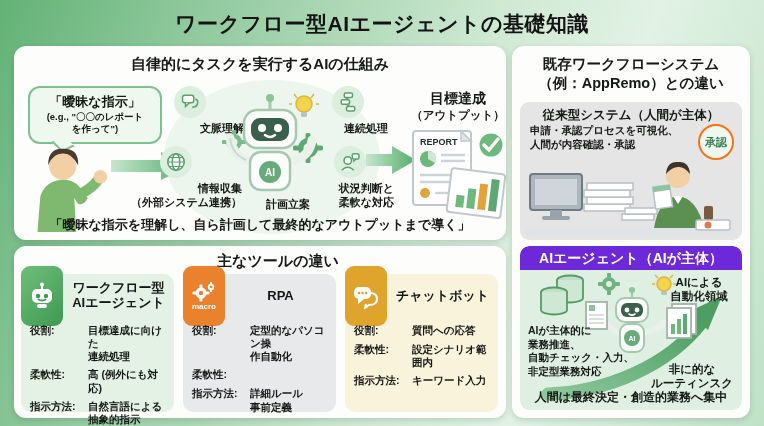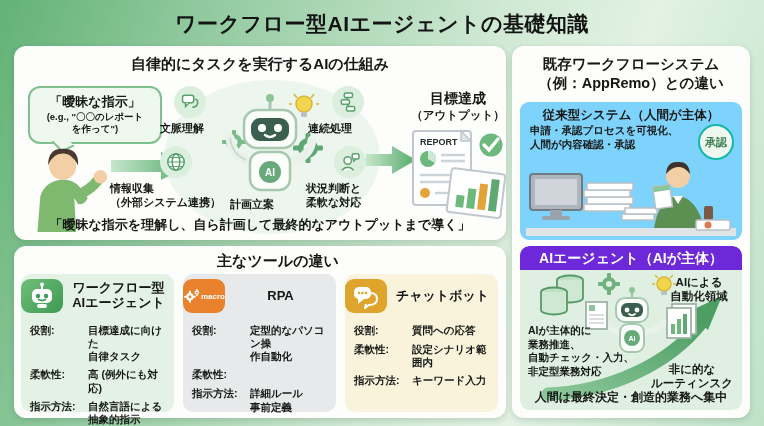--- a/index.html
+++ b/index.html
@@ -39,43 +39,43 @@
     transform:rotate(-25deg) skew(20deg);
   }
   .person-svg{ position:absolute; left:6px; top:94px; }
   .arrow-h{ position:absolute; }
   .a1{ left:97px; top:104px; }
   .a2{ left:352px; top:98px; }
   .cap-ico{
     position:absolute; width:32px; height:32px; border-radius:50%;
     background:#dceedd; display:flex; align-items:center; justify-content:center;
   }
-  .cap-label{ position:absolute; font-size:11px; line-height:1.25; text-align:left; }
+  .cap-label{ position:absolute; font-size:11px; line-height:1.25; text-align:right; }
   .ci-context{ left:160px; top:40px; } .cl-context{ left:146px; top:76px; width:84px; }
   .ci-seq{ left:318px; top:40px; }    .cl-seq{ left:294px; top:76px; width:80px; }
   .ci-info{ left:146px; top:100px; }  .cl-info{ left:96px; top:136px; width:132px; }
   .ci-judge{ left:320px; top:100px; } .cl-judge{ left:292px; top:136px; width:88px; }
   .cl-plan{ left:216px; top:152px; width:80px; }
   .robot-svg{ position:absolute; left:198px; top:44px; }
   .goal-box{ position:absolute; left:394px; top:44px; width:100px; text-align:center; }
   .goal-l1{ font-size:14px; }
   .goal-l2{ font-size:11.5px; }
   .quote{ position:absolute; bottom:6px; width:100%; text-align:center; font-size:13px; }
   
   .right-panel{ left:512px; top:46px; width:238px; height:372px; }
   .rp-header{ position:absolute; top:9px; width:100%; text-align:center;
               font-size:14.5px; line-height:1.28; }
   .legacy-box{ position:absolute; left:8px; top:56px; width:222px; height:138px;
-               background:#7dd3fc; border-radius:9px; }
+               background:#e5e5e5; border-radius:9px; }
   .legacy-header{ position:absolute; top:5px; width:100%; text-align:center; font-size:12.5px; }
   .legacy-desc{ position:absolute; left:10px; top:22px; width:152px;
                 font-size:10.5px; line-height:1.3; }
   .stamp-badge{
     position:absolute; right:8px; top:22px; width:36px; height:36px; border-radius:50%;
-    background:#eef7f0; border:2px solid #14b8a6; color:#3e7f52;
+    background:#eef7f0; border:2px solid #f97316; color:#3e7f52;
     display:flex; align-items:center; justify-content:center; font-size:11px;
   }
   .legacy-illu{ position:absolute; left:6px; top:56px; }
   .ai-box{ position:absolute; left:8px; top:200px; width:222px; height:164px;
            border-radius:9px; overflow:hidden; }
   .ai-header{ height:24px; background:#6d28d9; color:#fff; text-align:center;
               font-size:14px; line-height:24px; border-radius:9px 9px 0 0; }
   .ai-body{ position:relative; height:140px; background:#dff0e2; border-radius:0 0 9px 9px; }
   .ai-illu{ position:absolute; left:6px; top:0; }
   .ai-left-text{ position:absolute; left:8px; top:54px; font-size:10.5px; line-height:1.3; }
@@ -85,22 +85,22 @@
                    font-size:11.5px; line-height:1.25; }
   .ai-footer{ position:absolute; bottom:4px; width:100%; text-align:center; font-size:12px; }
   
   .tools-panel{ left:14px; top:246px; width:492px; height:172px; }
   .tp-header{ position:absolute; top:6px; width:100%; text-align:center; font-size:15px;padding-left:36px; }
   .tool-col{ position:absolute; top:28px; width:153px; height:138px; border-radius:10px; }
   .tc0{ left:7px;  background:#e3f2e4; }
   .tc1{ left:169px; background:#e7e9ea; }
   .tc2{ left:331px; background:#f9f3dc; }
   .tc-head{ display:flex; align-items:center; height:44px; }
-  .t-ico{ width:42px; height:34px; border-radius:9px; flex:0 0 42px;
-          display:flex; align-items:center; justify-content:center; }
+  .t-ico{ width:42px; height:60px; border-radius:9px; flex:0 0 42px;
+          display:flex; flex-direction:column; align-items:center; justify-content:center; }
   .t-ico-0{ background:linear-gradient(135deg,#6fbe79,#3f9a51); }
   .t-ico-1{ background:#e9812d; }
   .t-ico-2{ background:#dfa42c; }
   .macro-label{ color:#fff; font-size:8px; line-height:1; margin-top:1px; }
   .tc-title{ flex:1; text-align:center; font-size:13px; line-height:1.15; }
   .tc-rows{ padding:6px 7px 0 9px; }
   .tc-row{ display:flex; margin-bottom:5px; }
   .tc-label{ flex:0 0 58px; font-size:10.5px; }
   .tc-value{ font-size:10.5px; line-height:1.25; }
 </style>
@@ -381,21 +381,21 @@
             <rect x="9" y="22" width="10" height="4" rx="2" fill="#fff"></rect>
           </svg>
         </div>
         <div class="tc-title preline">ワークフロー型
 AIエージェント</div>
       </div>
       <div class="tc-rows">
         <div class="tc-row">
           <div class="tc-label">役割:</div>
           <div class="tc-value preline">目標達成に向けた
-自律タスク</div>
+連続処理</div>
         </div>
         <div class="tc-row">
           <div class="tc-label">柔軟性:</div>
           <div class="tc-value preline">高 (例外にも対応)</div>
         </div>
         <div class="tc-row">
           <div class="tc-label">指示方法:</div>
           <div class="tc-value preline">自然言語による
 抽象的指示</div>
         </div>

